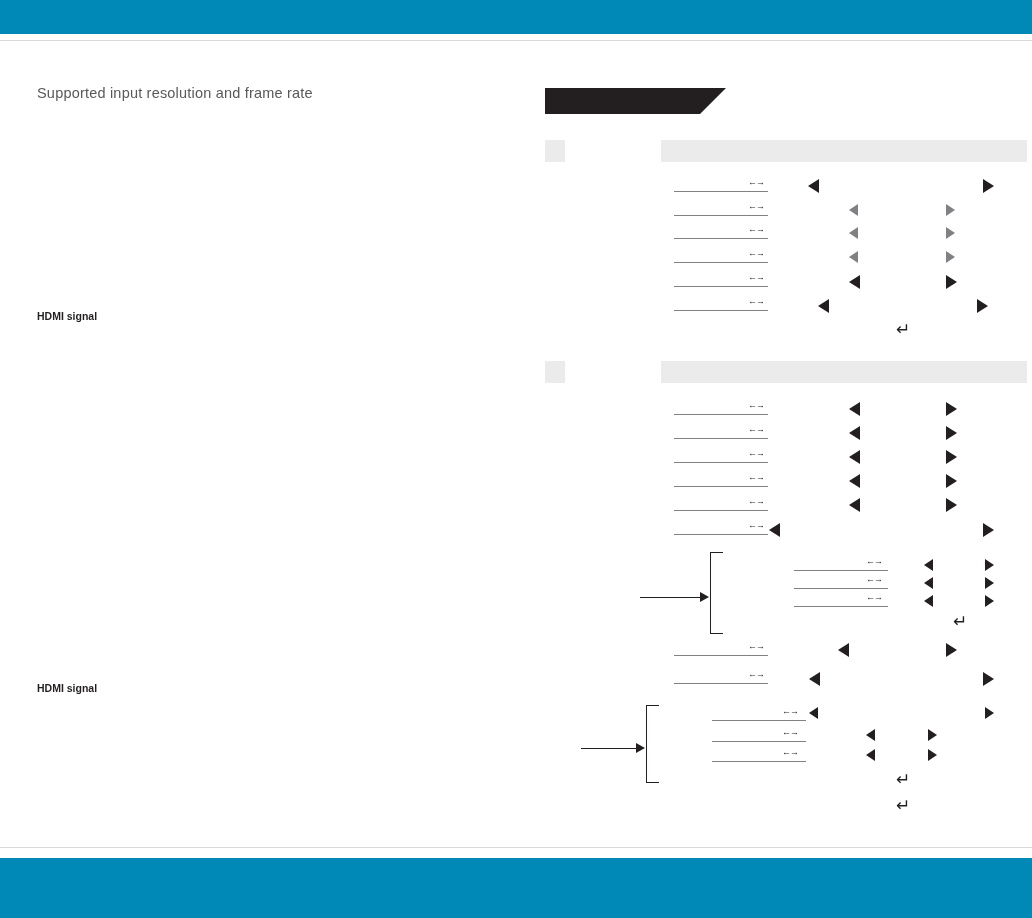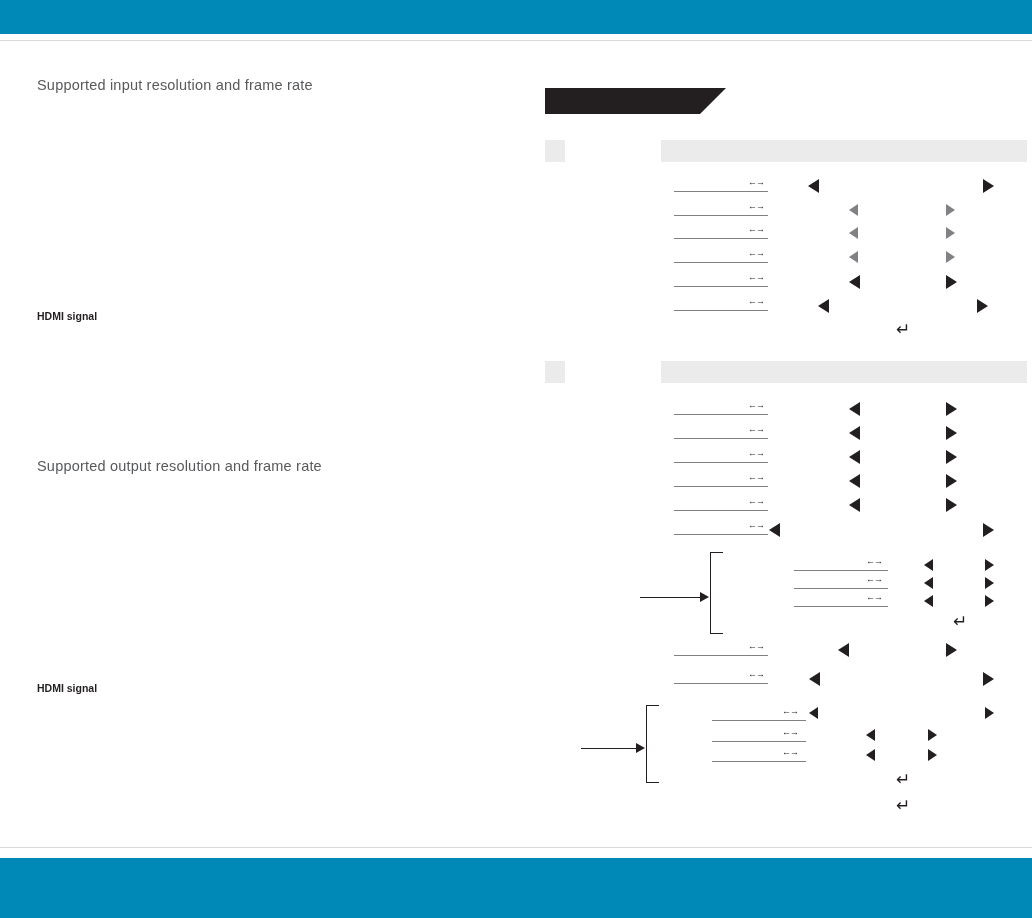--- a/index.html
+++ b/index.html
@@ -158,25 +158,24 @@
   }
 </style>
 </head>
 <body>
 
 <div class="page">
 
   <div class="top-bar"></div>
   <div class="top-rule"></div>
 
-  <div class="section-title" style="left:37px; top:77px;">Supported input resolution and frame rate</div>
+  <div class="section-title" style="left:37px; top:85px;">Supported input resolution and frame rate</div>
 
   <div class="small-label" style="left:37px; top:310px;">HDMI signal</div>
 
-  <div class="section-title" style="left:37px; top:458px;">Supported output resolution and frame rate</div>
 
   <div class="small-label" style="left:37px; top:682px;">HDMI signal</div>
 
   <div class="tab-dark" style="left:545px; top:88px; width:155px;">
     <span></span>
   </div>
 
   <div class="band" style="left:545px; top:140px; width:482px;">
     <div class="notch"></div>
     <span></span>

